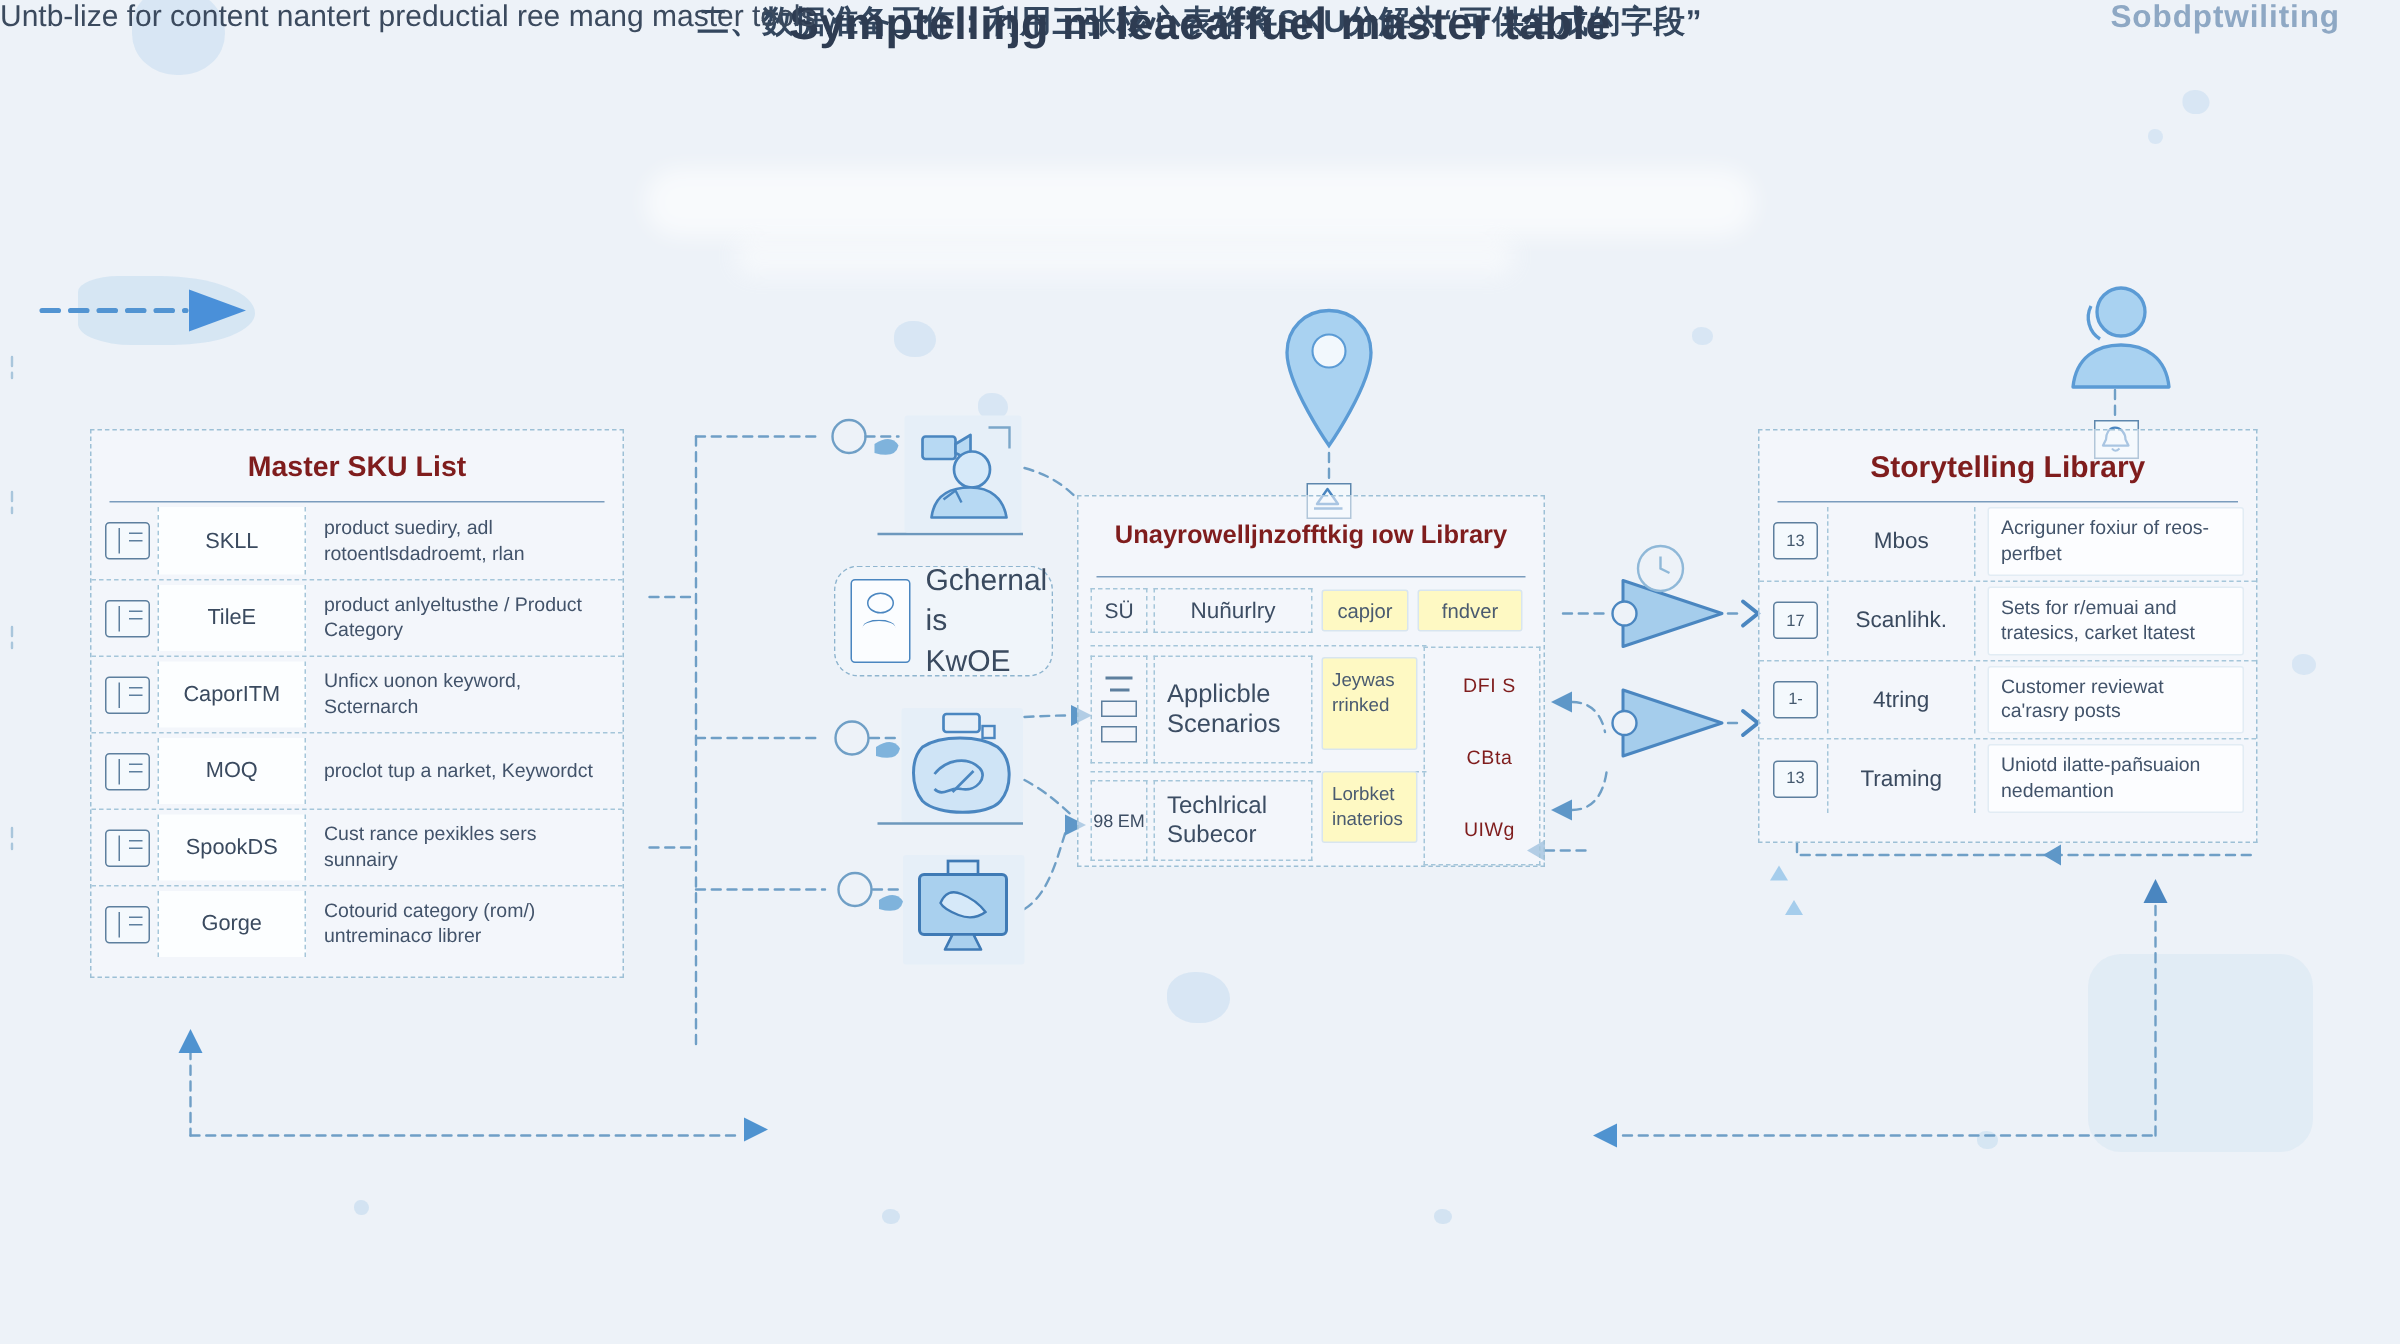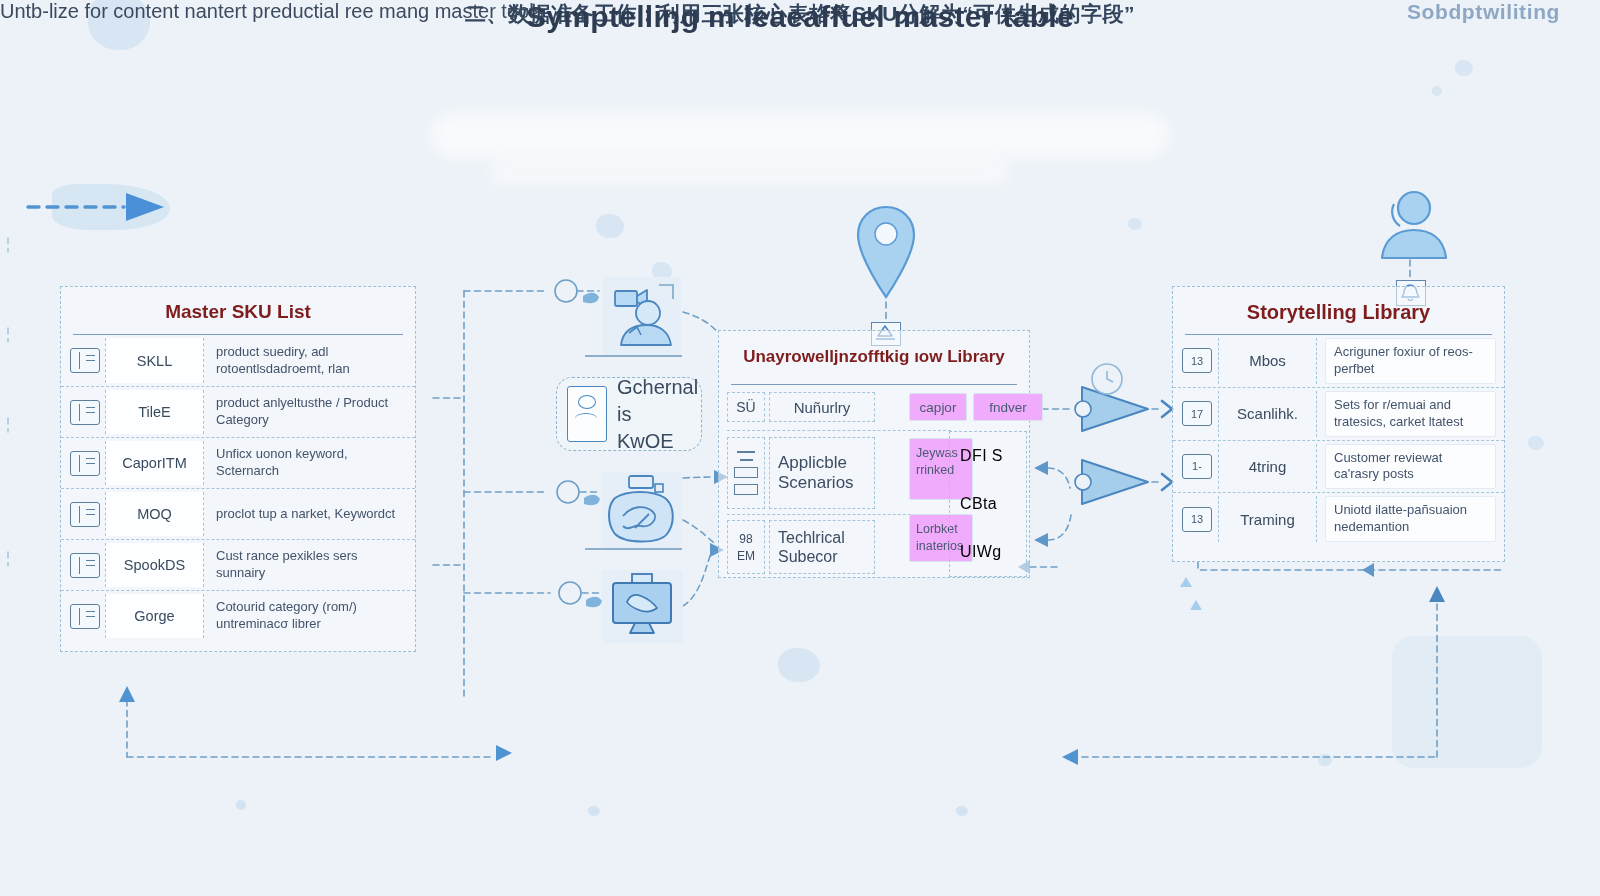--- a/index.html
+++ b/index.html
@@ -36,26 +36,26 @@
 
   
   .note-box{border:1.6px dashed #8fb5cf;border-radius:16px;display:flex;align-items:center;padding:8px 10px;background:rgba(243,248,252,.5);}
   .note-card{width:38px;height:54px;border:1.6px solid #4a86c0;border-radius:3px;background:#fbfdff;position:relative;margin-right:10px;flex:0 0 auto;}
   .note-card::before{content:"";position:absolute;left:10px;top:8px;width:16px;height:12px;border:1.6px solid #4a86c0;border-radius:50%;}
   .note-card::after{content:"";position:absolute;left:7px;top:26px;width:22px;height:10px;border-top:1.6px solid #4a86c0;border-radius:50% 50% 0 0;}
   .note-text{font-size:20px;color:#3a4a5f;line-height:1.35;}
 
   
   .c-cell-dash{border:1.4px dashed #a5c6da;display:flex;align-items:center;justify-content:center;color:#3c4d63;}
-  .c-chip{background:#f0abfc;border:1px solid #d8e5ef;border-radius:2px;color:#4a5b70;display:flex;align-items:center;justify-content:center;margin-left:28px;}
+  .c-chip{background:#fef9c3;border:1px solid #d8e5ef;border-radius:2px;color:#4a5b70;display:flex;align-items:center;justify-content:center;}
   .c-chip.tall{align-items:flex-start;justify-content:flex-start;padding:6px 6px;font-size:12.5px;line-height:1.35;}
   .c-sep{position:absolute;border-top:1.4px dashed #a5c6da;}
   .c-icon-line{border-top:2px solid #5d7f9e;margin:3px auto;}
   .c-icon-rect{width:22px;height:9px;border:1.5px solid #5d7f9e;margin:3px auto;}
-  .side-item{padding:4px 0 4px 10px;font-size:16px;color:#000000;letter-spacing:.4px;}
+  .side-item{padding:4px 0 4px 10px;font-size:13px;color:#7f1d1d;letter-spacing:.4px;text-align:center;}
 
   
   .headline{left:0;top:733;width:100%;text-align:center;font-size:30px;font-weight:bold;color:#2e3c52;letter-spacing:.3px;}
   .subline{left:0;top:797;width:100%;font-size:20px;color:#3b4a5e;}
   .watermark{right:40px;top:849;font-size:21px;font-weight:bold;color:#8ea8c4;letter-spacing:.6px;}
 
   svg{display:block;}
 </style>
 </head>
 <body>
@@ -252,21 +252,21 @@
     <div class="abs c-cell-dash" style="left:8px;top:106px;width:38px;height:72px;flex-direction:column;">
       <div class="c-icon-line" style="width:18px;"></div>
       <div class="c-icon-line" style="width:13px;"></div>
       <div class="c-icon-rect"></div>
       <div class="c-icon-rect"></div>
     </div>
     <div class="abs c-cell-dash" style="left:50px;top:106px;width:106px;height:72px;font-size:17px;text-align:left;padding-left:8px;justify-content:flex-start;line-height:1.2;">Applicble Scenarios</div>
     <div class="abs c-chip tall" style="left:162px;top:107px;width:64px;height:62px;">Jeywas rrinked</div>
     <div class="c-sep" style="left:8px;top:183px;width:224px;"></div>
 
-    <div class="abs c-cell-dash" style="left:8px;top:189px;width:38px;height:54px;flex-direction:column;font-size:12px;gap:3px;">
+    <div class="abs c-cell-dash" style="left:8px;top:189px;width:38px;height:54px;font-size:12px;gap:3px;">
       <span>98</span>
       <span>EM</span>
     </div>
     <div class="abs c-cell-dash" style="left:50px;top:189px;width:106px;height:54px;font-size:16px;text-align:left;padding-left:8px;justify-content:flex-start;line-height:1.2;">Techlrical Subecor</div>
     <div class="abs c-chip tall" style="left:162px;top:183px;width:64px;height:48px;">Lorbket inaterios</div>
 
     <div class="abs" style="left:230px;top:100px;width:78px;height:146px;border:1.4px dashed #a5c6da;display:flex;flex-direction:column;justify-content:space-around;">
       <div class="side-item">DFI S</div>
       <div class="side-item">CBta</div>
       <div class="side-item">UIWg</div>

